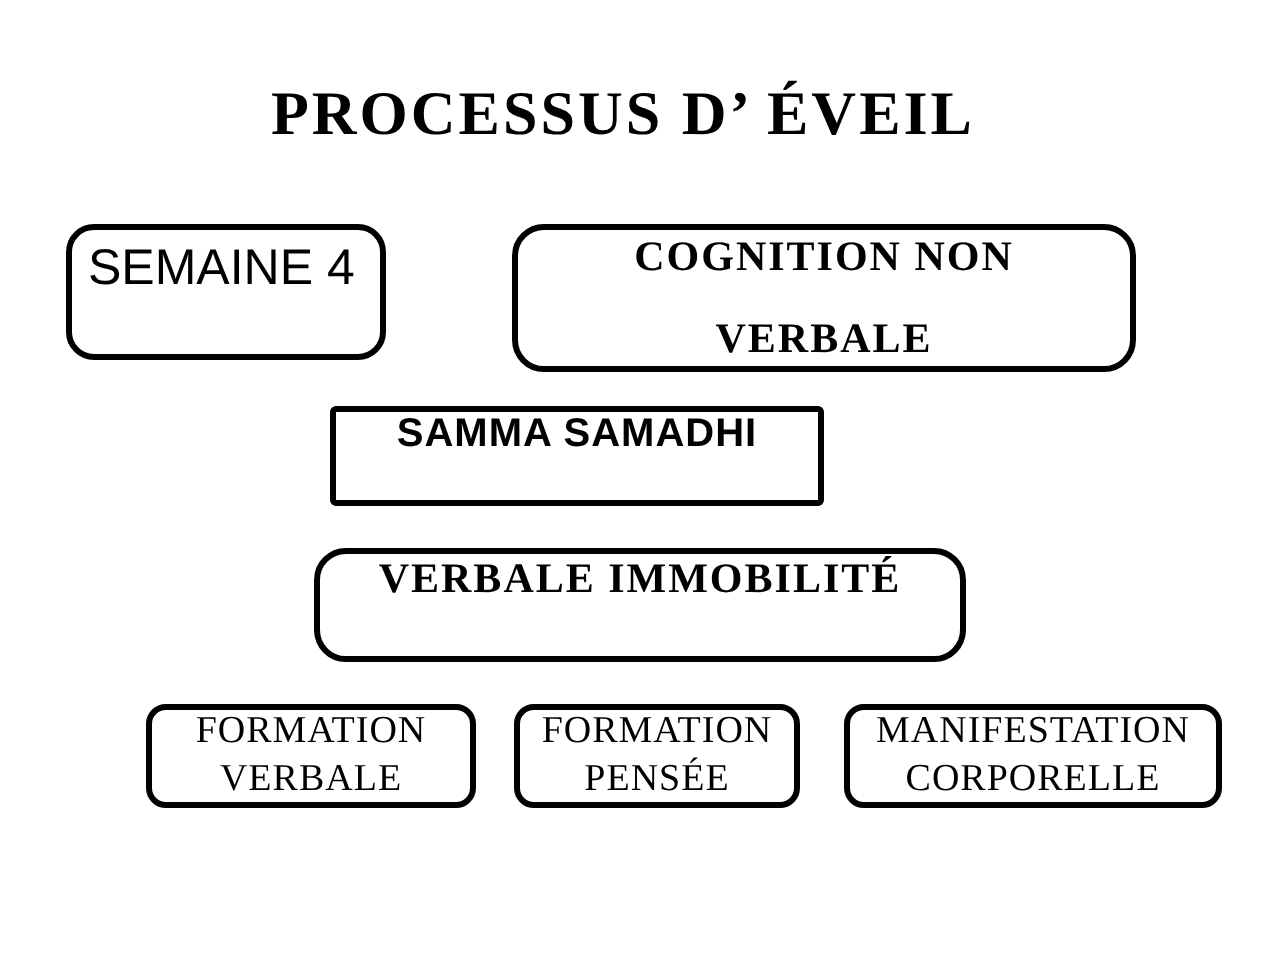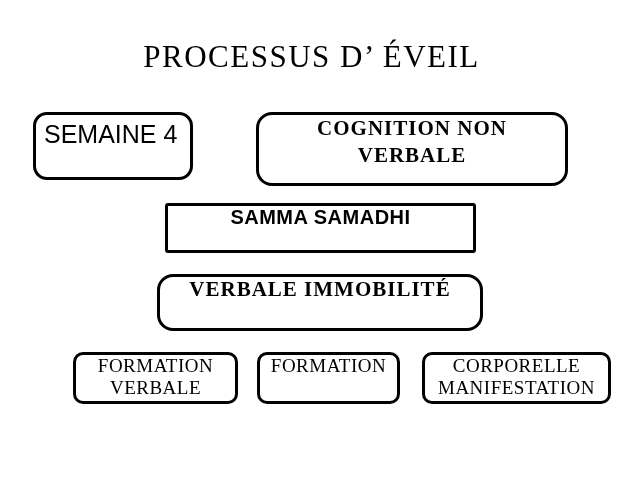--- a/index.html
+++ b/index.html
@@ -10,34 +10,34 @@
     overflow: hidden;
     font-family: "Liberation Serif", "DejaVu Serif", serif;
     color: var(--ink, #000000);
   }
   .title {
     position: absolute;
     left: 0; top: 38px; width: 623px; height: 38px;
     line-height: 38px;
     text-align: center;
     font-family: "Liberation Serif", "DejaVu Serif", serif;
-    font-weight: normal;
+    font-weight: bold;
     font-size: 31px;
     letter-spacing: 1.5px;
     white-space: nowrap;
   }
   .box {
     position: absolute;
     box-sizing: border-box;
     border: 3px solid var(--ink, #000000);
     background: var(--bg, #ffffff);
     display: flex;
     flex-direction: column;
     align-items: center;
-    justify-content: flex-start;
+    justify-content: space-between;
     text-align: center;
   }
   .box .line { display: block; }
 
   .box-semaine {
     left: 33px; top: 112px; width: 160px; height: 68px;
     border-radius: 14px;
     align-items: flex-start;
     justify-content: flex-start;
     padding: 5px 8px;
@@ -49,21 +49,21 @@
   }
   .box-cognition {
     left: 256px; top: 112px; width: 312px; height: 74px;
     border-radius: 16px;
     font-weight: bold;
     font-size: 21px;
     line-height: 27px;
     letter-spacing: 1px;
   }
   .box-samadhi {
-    left: 165px; top: 203px; width: 311px; height: 50px;
+    left: 165px; top: 203px; width: 247px; height: 50px;
     border-radius: 3px;
     font-family: "Liberation Sans", "DejaVu Sans", sans-serif;
     font-weight: bold;
     font-size: 20px;
     letter-spacing: 0.5px;
   }
   .box-immobilite {
     left: 157px; top: 274px; width: 326px; height: 57px;
     border-radius: 16px;
     font-weight: bold;
@@ -106,20 +106,21 @@
     <span class="line">VERBALE IMMOBILITÉ</span>
   </div>
 
   <div class="box box-bottom box-f-verbale">
     <span class="line">FORMATION</span>
     <span class="line">VERBALE</span>
   </div>
 
   <div class="box box-bottom box-f-pensee">
     <span class="line">FORMATION</span>
+    <span class="line">PENSÉE</span>
   </div>
 
   <div class="box box-bottom box-manifestation">
+    <span class="line">MANIFESTATION</span>
     <span class="line">CORPORELLE</span>
-    <span class="line">MANIFESTATION</span>
   </div>
 
 </div>
 
 </body></html>

